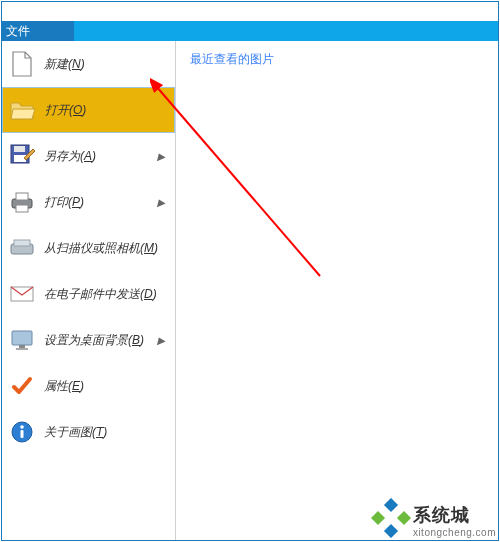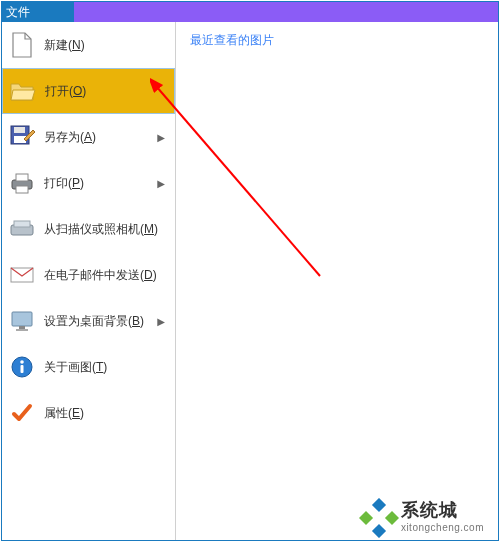--- a/index.html
+++ b/index.html
@@ -26,34 +26,36 @@
       color: #fff;
       height: 20px;
       display: flex;
       align-items: center;
       padding-left: 4px;
       font-size: 12px;
       width: 72px;
     }
     .top-row {
       height: 20px;
-      background: #8b5cf6;
-      display: flex;
+      background: #0ea5e9;
+      display: flex;
+      margin-top: 19px;
     }
     .body {
       display: flex;
       flex: 1;
       min-height: 0;
     }
     .sidebar {
       width: 174px;
       border-right: 1px solid #d0d0d0;
       display: flex;
       flex-direction: column;
       background: #fff;
+      font-style: italic;
     }
     .menu-item {
       display: flex;
       align-items: center;
       height: 46px;
       padding: 0 6px;
       cursor: pointer;
       position: relative;
     }
     .menu-item.selected {
@@ -96,24 +98,24 @@
     }
     .arrow-overlay {
       position: absolute;
       top: 76px;
       left: 150px;
       pointer-events: none;
       z-index: 10;
     }
     .watermark {
       position: absolute;
-      right: 16px;
+      right: 4px;
       bottom: 4px;
       display: flex;
-      align-items: flex-start;
+      align-items: flex-end;
       z-index: 20;
     }
     .wm-diamond {
       position: relative;
       width: 40px;
       height: 40px;
     }
     .wm-text {
       display: flex;
       flex-direction: column;
@@ -218,35 +220,35 @@
             <rect x="7" y="19" width="12" height="2" fill="#aaa"></rect>
           </svg>
         </span>
         <span class="menu-label">设置为桌面背景(<span class="u">B</span>)</span>
         <span class="submenu-arrow">▶</span>
       </div>
 
       <div class="menu-item">
         <span class="menu-icon">
           <svg width="24" height="24" viewBox="0 0 24 24">
+            <path d="M4 13 L9 18 L20 5" fill="none" stroke="#e8601c" stroke-width="4" stroke-linecap="round" stroke-linejoin="round"></path>
+          </svg>
+        </span>
+        <span class="menu-label">属性(<span class="u">E</span>)</span>
+      </div>
+
+      <div class="menu-item">
+        <span class="menu-icon">
+          <svg width="24" height="24" viewBox="0 0 24 24">
             <circle cx="12" cy="12" r="10" fill="#2d7fd3" stroke="#1a5a9e"></circle>
             <circle cx="12" cy="7" r="1.8" fill="#fff"></circle>
             <rect x="10.5" y="10" width="3" height="8" rx="1" fill="#fff"></rect>
           </svg>
         </span>
         <span class="menu-label">关于画图(<span class="u">T</span>)</span>
-      </div>
-
-      <div class="menu-item">
-        <span class="menu-icon">
-          <svg width="24" height="24" viewBox="0 0 24 24">
-            <path d="M4 13 L9 18 L20 5" fill="none" stroke="#e8601c" stroke-width="4" stroke-linecap="round" stroke-linejoin="round"></path>
-          </svg>
-        </span>
-        <span class="menu-label">属性(<span class="u">E</span>)</span>
       </div>
 
 
     </div>
 
     <div class="content">
       <div class="content-header">最近查看的图片</div>
     </div>
   </div>
 </div>

